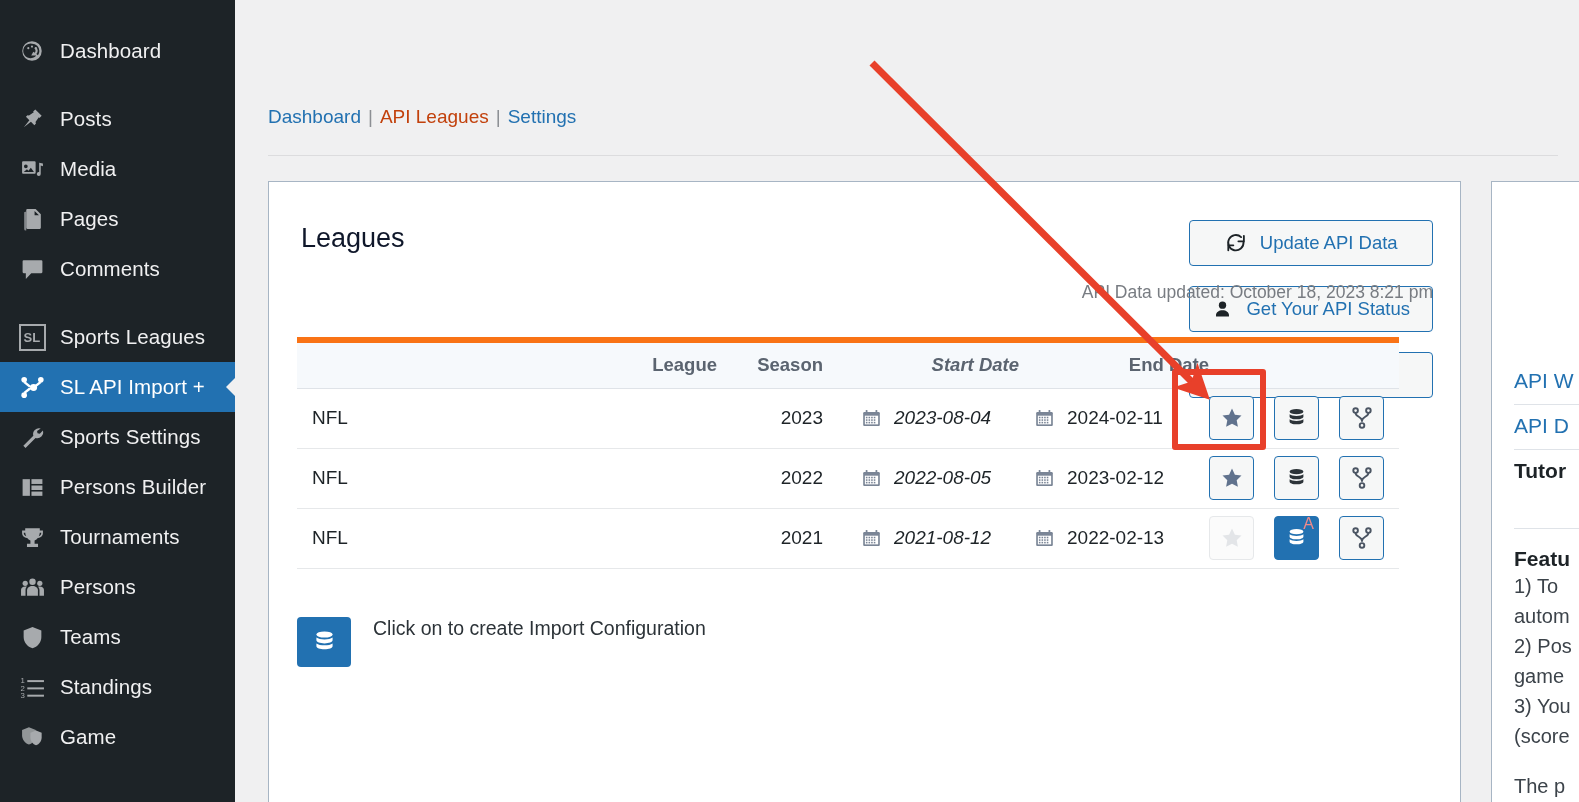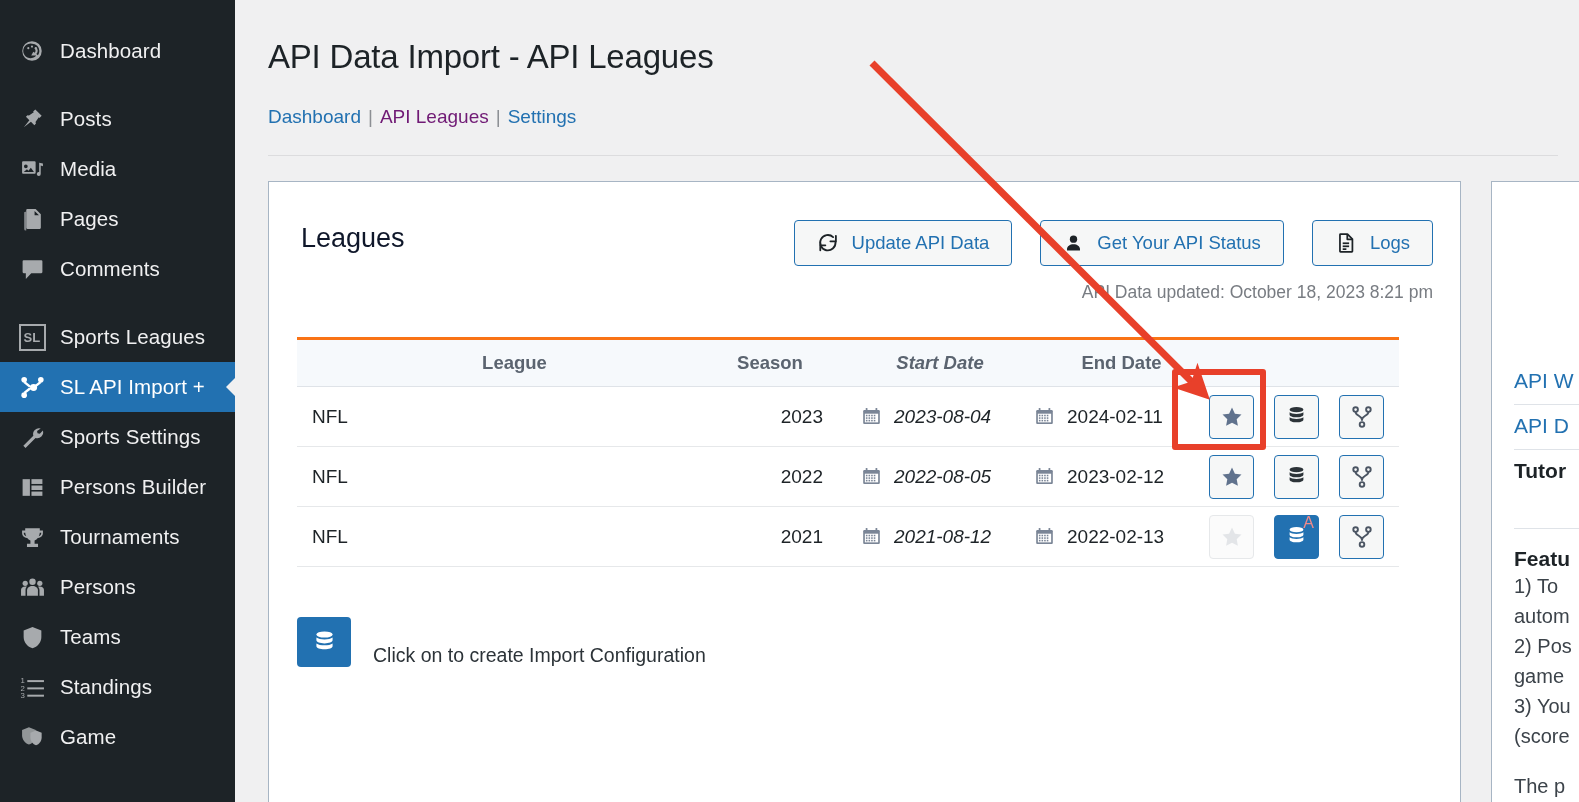--- a/index.html
+++ b/index.html
@@ -72,41 +72,41 @@
     font-size: 33px; font-weight: 400; color: #1d2327;
     letter-spacing: -.2px;
     white-space: nowrap;
   }
   #breadcrumb {
     position: absolute; left: 33px; top: 106px;
     font-size: 19px;
     white-space: nowrap;
   }
   #breadcrumb .crumb { color: #2271b1; cursor: pointer; }
-  #breadcrumb .crumb.current { color: #701a75; cursor: default; }
+  #breadcrumb .crumb.current { color: #c2410c; cursor: default; }
   #breadcrumb .sep { color: #8c8f94; padding: 0 7px; }
   #hr-top {
     position: absolute; left: 33px; top: 155px;
     width: 1290px; height: 1px; background: #dcdcde;
   }
 
   
   #main-card {
     position: absolute; left: 33px; top: 181px;
     width: 1193px; height: 640px;
     background: #fff;
     border: 1px solid #a7b5c4;
   }
   #card-title {
     position: absolute; left: 32px; top: 41px;
     font-size: 27px; color: #0f172a; font-weight: 400;
   }
 
   
-  .tb-row { position: absolute; right: 27px; top: 38px; display: flex; gap: 28px; }
+  .tb-row { position: absolute; right: 27px; top: 38px; display: flex; gap: 20px; flex-direction: column; }
   .tb-btn {
     display: flex; align-items: center; justify-content: center;
     gap: 13px;
     height: 46px; padding: 0 22px;
     background: #f6f7f7;
     border: 1px solid #2271b1;
     border-radius: 4px;
     color: #2271b1;
     font-size: 18.5px;
     cursor: pointer;
@@ -127,25 +127,25 @@
     width: 1100px;
     border-collapse: collapse;
     margin-left: 28px;
     table-layout: fixed;
   }
   #lg-table th {
     background: #f6f9fc;
     color: #5b6470;
     font-size: 18.5px;
     font-weight: 700;
-    text-align: center;
+    text-align: right;
     padding: 11px 0 11px 0;
     height: 48px;
     border-bottom: 1px solid #dfe3e8;
-    border-top: 3px solid #f97316;
+    border-top: 6px solid #f97316;
   }
   #lg-table td {
     font-size: 19px;
     color: #1d2327;
     height: 60px;
     border-bottom: 1px solid #e6e8ea;
     vertical-align: middle;
   }
   .col-league  { width: 420px; padding-left: 15px !important; }
   .col-season  { width: 120px; text-align: right; padding-right: 14px !important; }
@@ -176,21 +176,21 @@
   .act-btn .badge-a {
     position: absolute; right: 4px; top: -1px;
     font-size: 16px; font-weight: 400;
     color: #f08a8a;
     line-height: 1;
   }
   .act-btn.branch svg { color: #4b5563; }
 
   
   .legend { position: absolute; left: 28px; }
-  .legend-row { display: flex; align-items: flex-end; gap: 22px; }
+  .legend-row { display: flex; align-items: flex-start; gap: 22px; }
   .lg-chip {
     width: 54px; height: 50px; border-radius: 4px;
     display: flex; align-items: center; justify-content: center;
     flex: 0 0 54px;
   }
   .lg-chip.db { background: #2271b1; }
   .lg-chip.db svg { color: #fff; }
   .lg-chip.star { background: #f6f7f7; border: 1px solid #2271b1; }
   .lg-chip.star svg { color: #60728d; }
   .legend-text { font-size: 19.5px; color: #2c3338; white-space: nowrap; }
@@ -371,21 +371,20 @@
               <path d="M15.4 5.2 10 7.4v4.4c0 3.5 2.3 6.8 5.4 7.7 3.1-.9 5.4-4.2 5.4-7.7V7.4l-5.4-2.2z"></path>
             </svg>
           </span>
           <span class="sb-lbl">Game</span>
         </div>
       </div>
   </nav>
 
   <div id="content">
 
-    <h1 id="page-title">API Data Import - API Leagues</h1>
 
     <div id="breadcrumb"><span class="crumb">Dashboard</span><span class="sep">|</span><span class="crumb current">API Leagues</span><span class="sep">|</span><span class="crumb">Settings</span></div>
 
     <div id="hr-top"></div>
 
     <section id="main-card">
 
       <h2 id="card-title">Leagues</h2>
 
       <div class="tb-row" id="toolbar">

